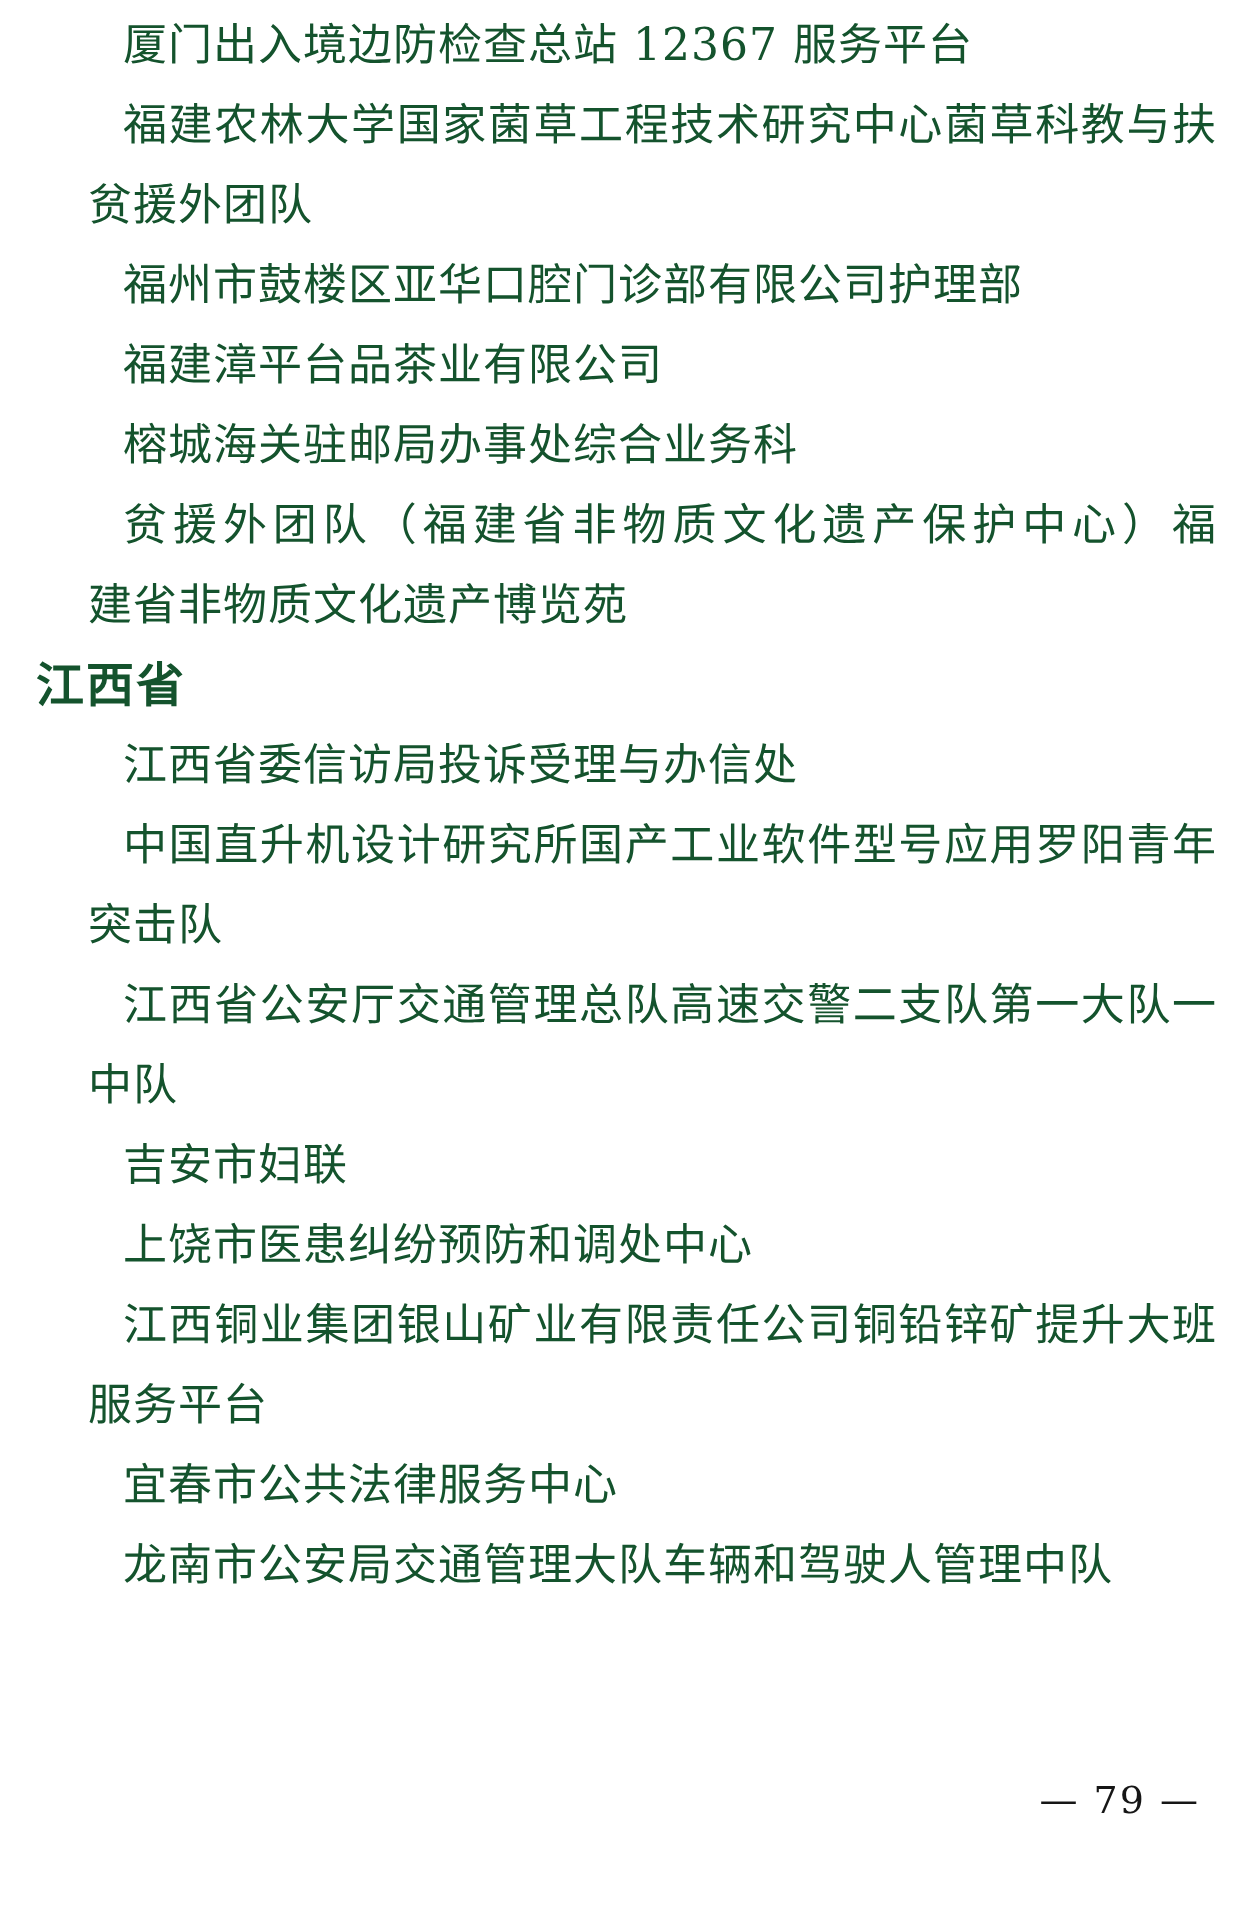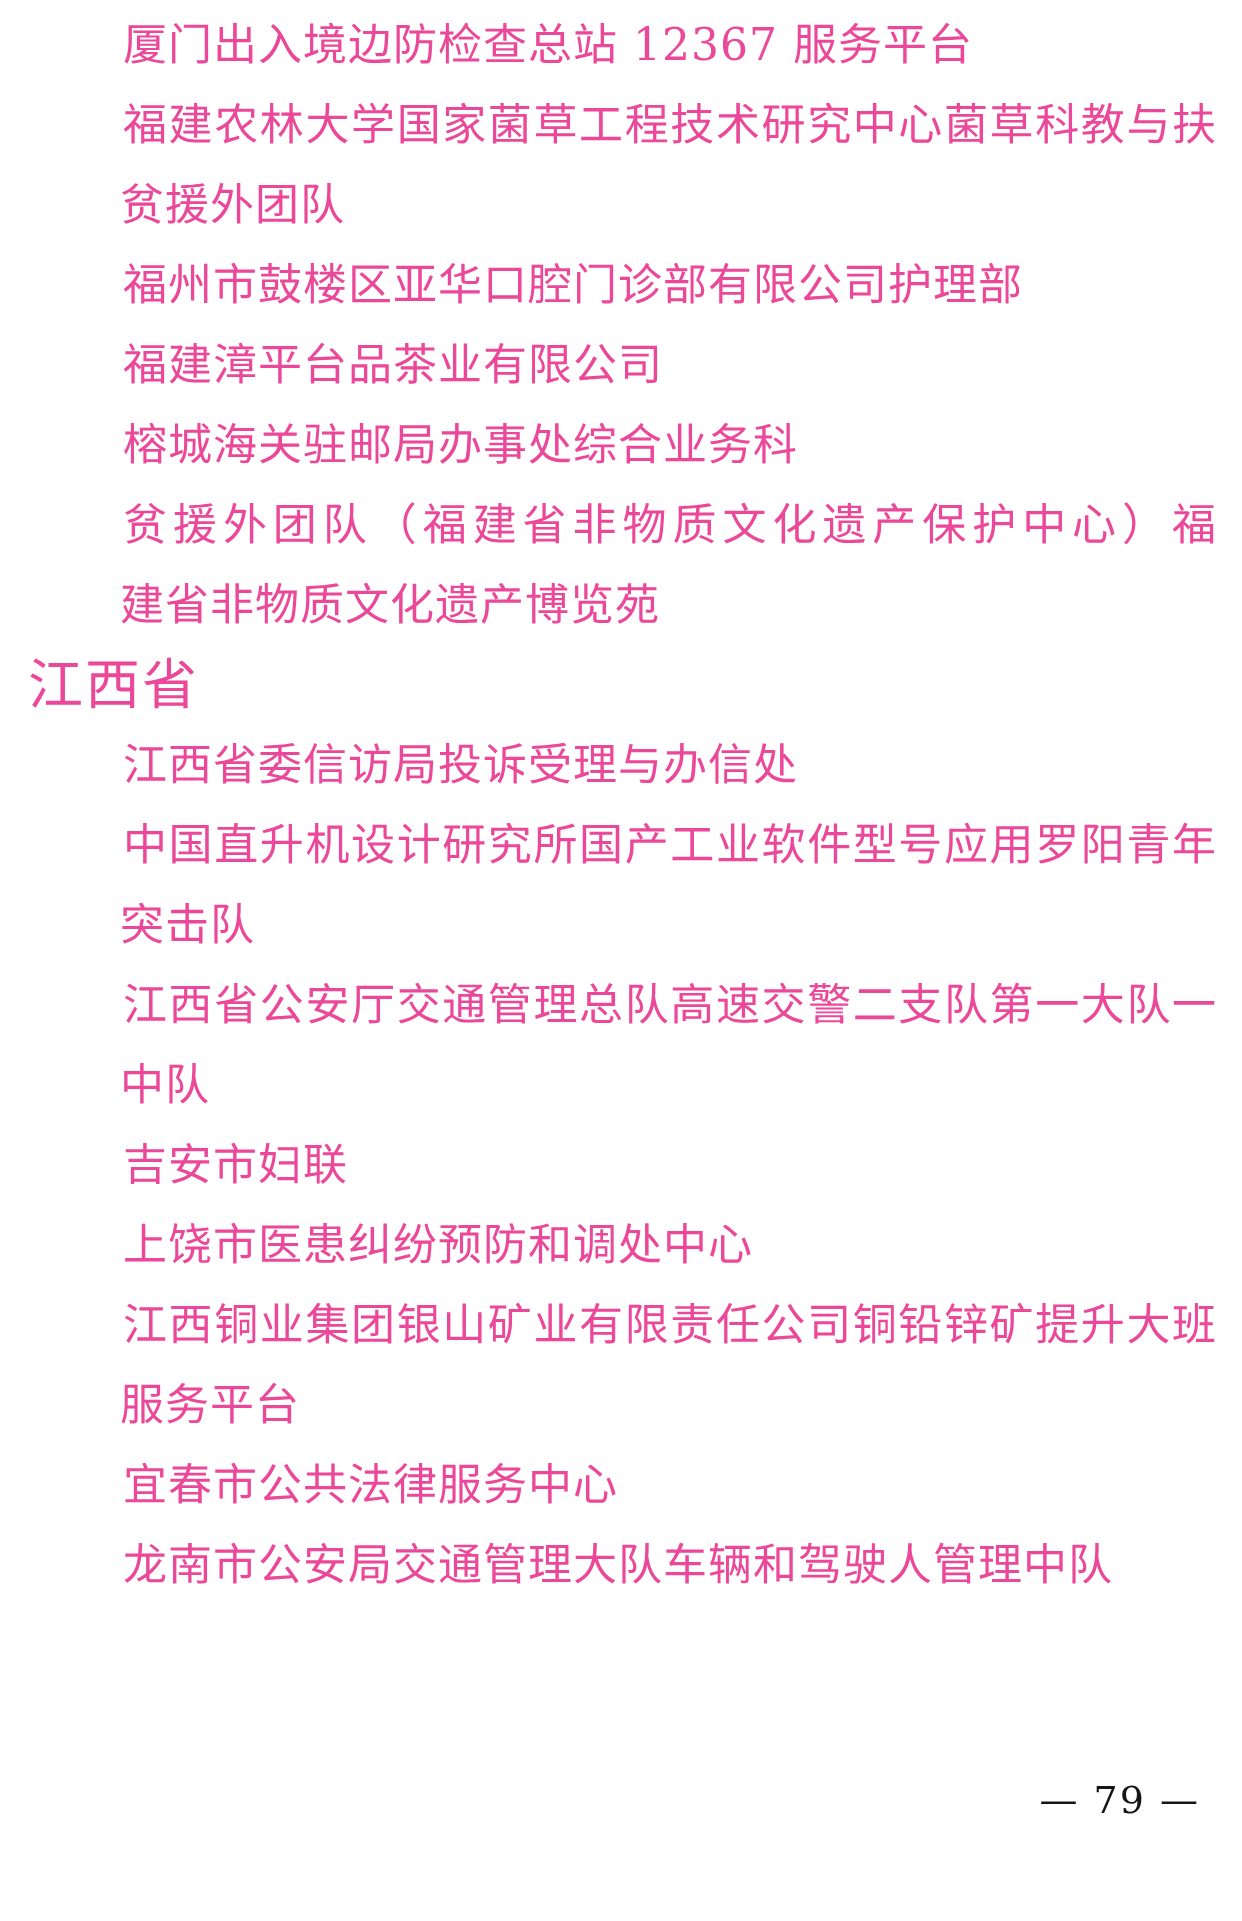--- a/index.html
+++ b/index.html
@@ -20,29 +20,29 @@
     left: 0;
     right: 0;
   }
   .line {
     height: 80px;
     line-height: 80px;
     font-family: "DejaVu Serif", "Liberation Serif", serif;
     font-size: 44px;
     letter-spacing: 1px;
     white-space: nowrap;
-    color: #ec4899;
+    color: #14532d;
   }
   .indent-first { padding-left: 123px; }
-  .indent-cont  { padding-left: 120px; }
+  .indent-cont  { padding-left: 88px; }
   .line.province-header {
-    padding-left: 28px;
+    padding-left: 36px;
     font-family: "DejaVu Sans", "Liberation Sans", sans-serif;
-    font-weight: 400;
-    font-size: 55px;
+    font-weight: 700;
+    font-size: 48px;
     letter-spacing: 2px;
   }
   .just {
     margin-right: 26px;
     white-space: normal;
     text-align: justify;
     text-align-last: justify;
     letter-spacing: 0;
   }
   .page-footer {

